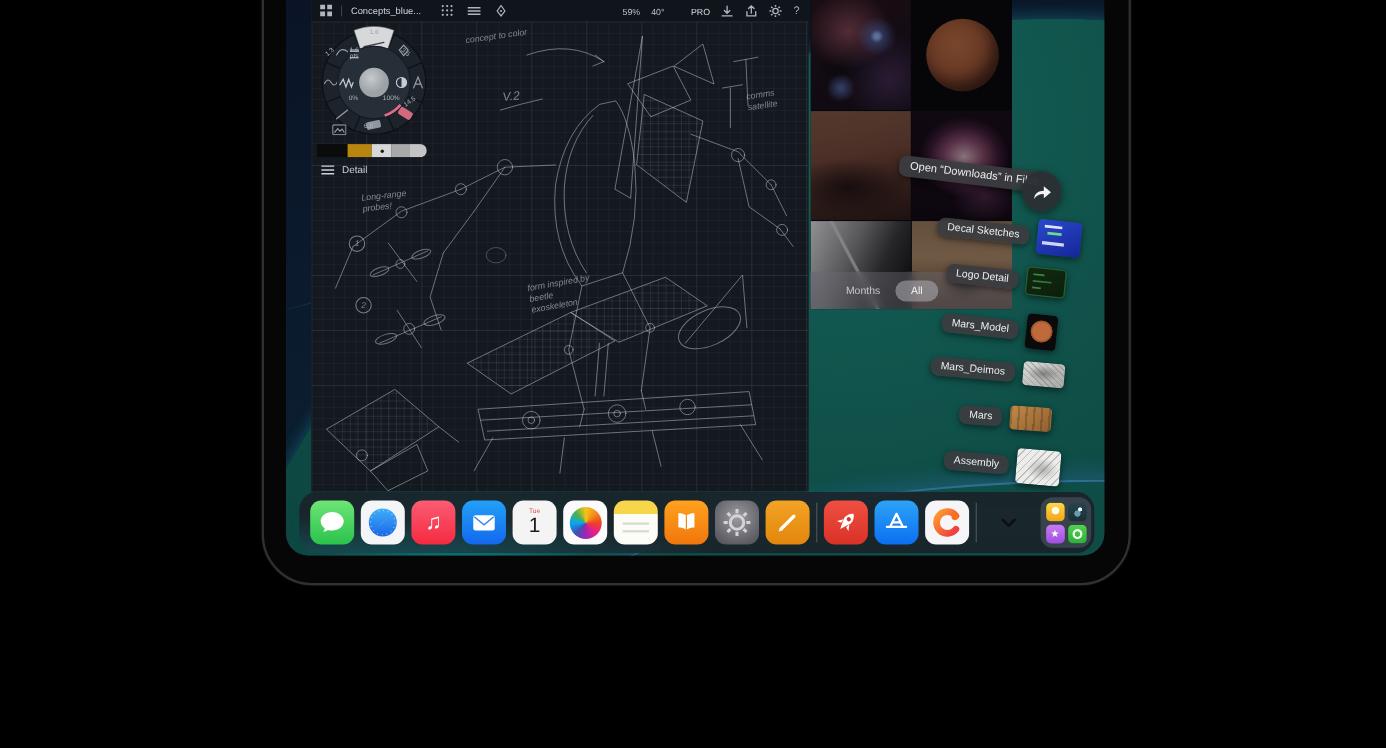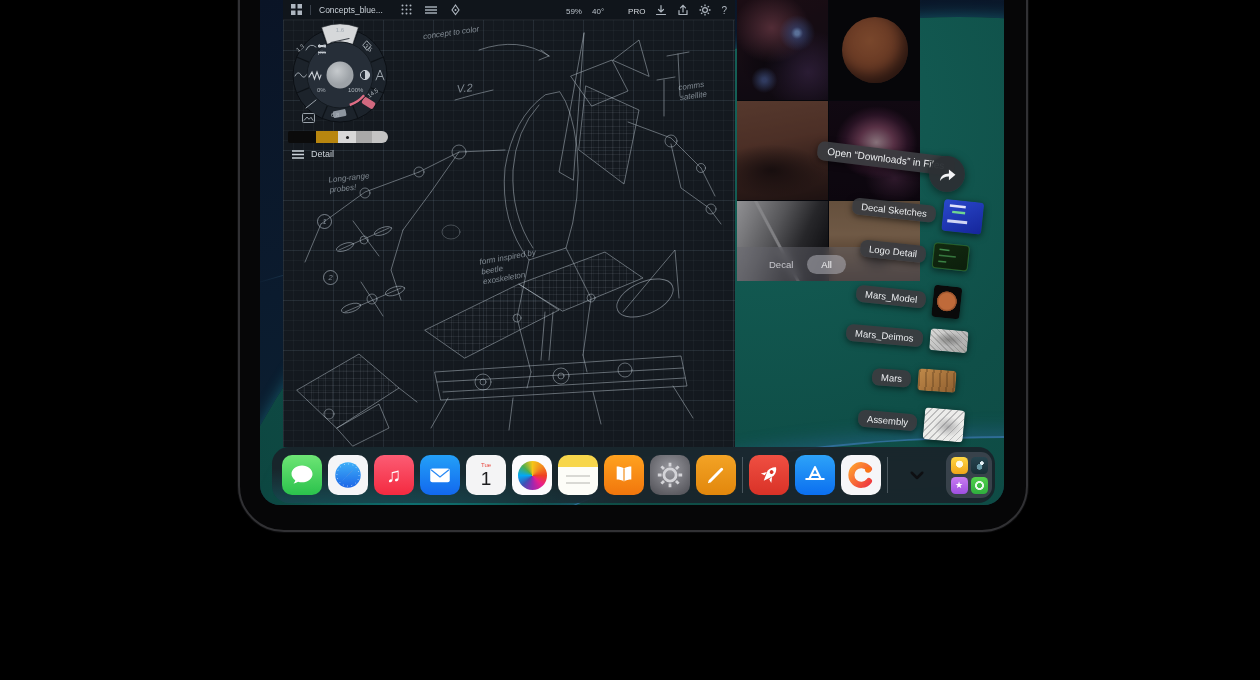--- a/index.html
+++ b/index.html
@@ -431,21 +431,21 @@
         <div class="prow" style="top:101px;height:99px;">
           <div class="tile ph-marssurface"></div>
           <div class="tile ph-orion"></div>
         </div>
         <div class="prow" style="top:201px;height:80px;">
           <div class="tile ph-voyager"></div>
           <div class="tile ph-rover"></div>
         </div>
         <div class="pshade"></div>
         <div class="pbar">
-          <span class="pill pill-months">Decal</span>
+          <span class="pill pill-months">Months</span>
           <span class="pill pill-all">All</span>
         </div>
       </div>
 
       <div class="dragl">
         <span class="dlabel dtip">Open “Downloads” in Files</span>
         <div class="sharebtn">
           <svg width="20" height="16" viewBox="0 0 26 20">
             <path d="M4,19 C4.5,12 9.5,9.5 15.5,9.3 L15.5,4 L24,11 L15.5,18 L15.5,13.2 C10,13.3 6.5,15.2 4,19 Z" fill="#f2f3f5"></path>
           </svg>

